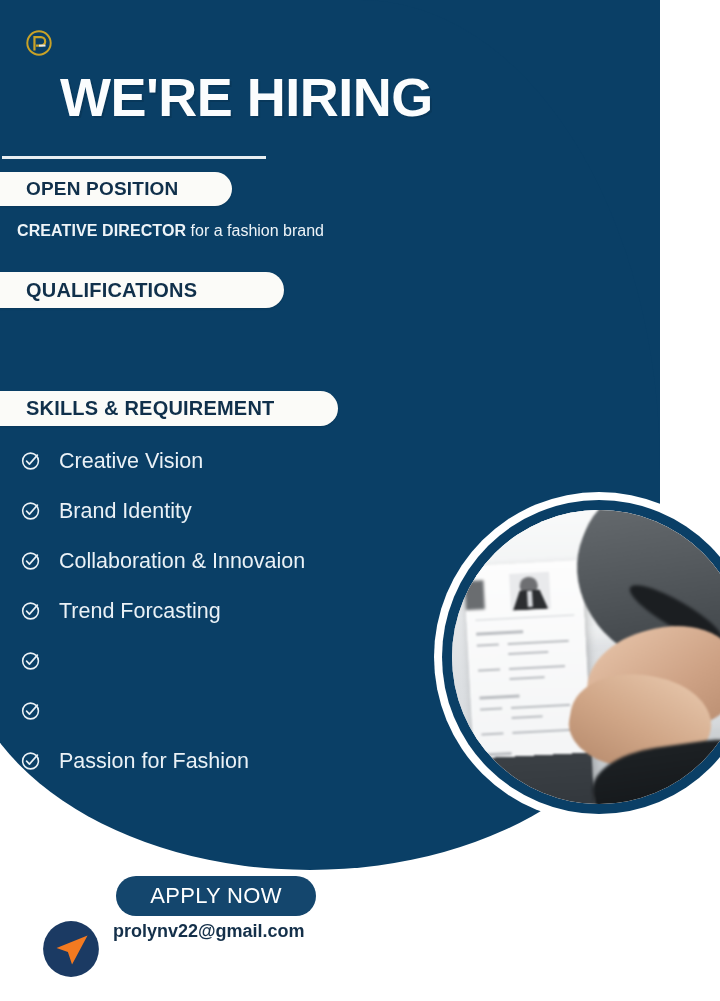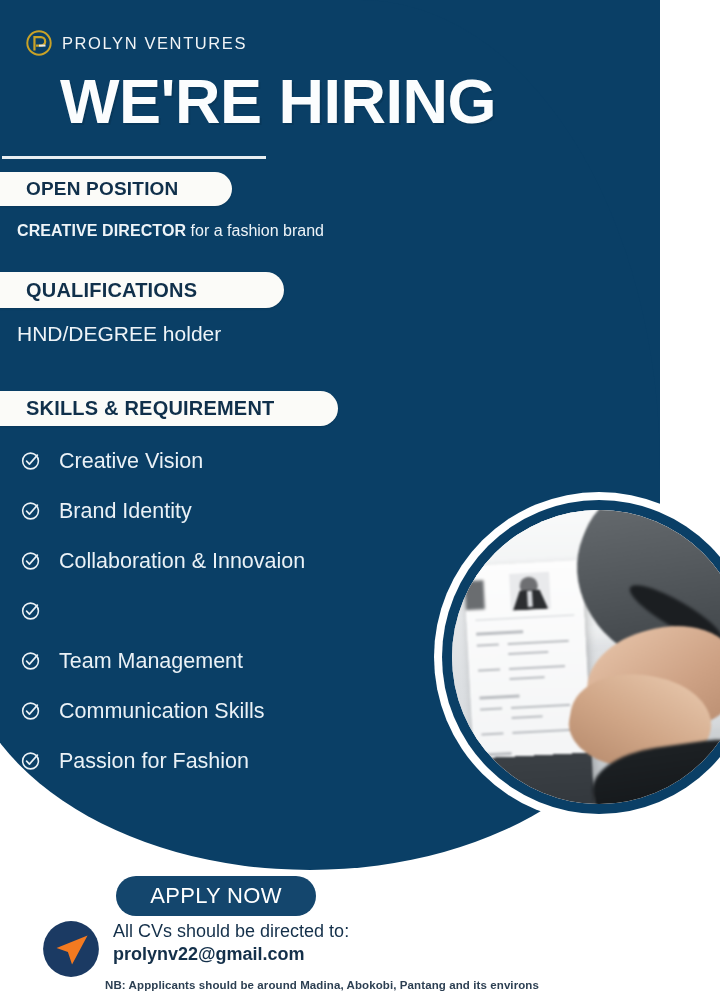--- a/index.html
+++ b/index.html
@@ -175,21 +175,21 @@
   .logo-mark{ width:26px; height:26px; display:block; }
   .logo-text{
     color:#f2f5f7; font-size:16.5px; letter-spacing:1.6px; font-weight:400;
   }
 
   
   .headline{
     position:absolute; left:60px; top:70px;
     z-index:10;
     color:#fbfdfe;
-    font-size:63px; font-weight:bold; letter-spacing:-0.5px;
+    font-size:54px; font-weight:bold; letter-spacing:-0.5px;
     line-height:1;
     text-shadow:2px 2px 0 rgba(0,0,0,.10);
   }
   .rule{
     position:absolute; left:2px; top:156px;
     width:264px; height:3px; background:#e8eef2;
     z-index:10;
   }
 
   
@@ -311,33 +311,31 @@
       </div>
     </div>
   </div>
 
   <div class="logo-row">
     <svg class="logo-mark" viewBox="0 0 40 40">
       <circle cx="20" cy="20" r="18" fill="none" stroke="#c9a227" stroke-width="3"></circle>
       <path d="M13 30 V11 h10 a6.5 6.5 0 0 1 0 13 h-6" fill="none" stroke="#c9a227" stroke-width="3.4" stroke-linecap="square"></path>
       <path d="M20 24 h10" fill="none" stroke="#e7e9ea" stroke-width="3"></path>
     </svg>
-    <div class="logo-text">PROLYN VENTURES</div>
   </div>
 
   <div class="headline">WE'RE HIRING</div>
   <div class="rule"></div>
 
   <div class="pill" id="pill-open">OPEN POSITION</div>
   <div class="sub-line" id="line-position">
     <b>CREATIVE DIRECTOR</b><span> for a fashion brand</span>
   </div>
 
   <div class="pill" id="pill-qual">QUALIFICATIONS</div>
-  <div class="sub-line" id="line-qual">HND/DEGREE holder</div>
 
   <div class="pill" id="pill-skills">SKILLS &amp; REQUIREMENT</div>
   <div class="skills" id="skills-list">
       <div class="skill-item">
         <svg class="check-icon" viewBox="0 0 24 24">
           <circle cx="11.5" cy="12" r="8.6" fill="none" stroke="#eaf1f6" stroke-width="1.7"></circle>
           <path d="M7.2 12.2 L10.3 15.4 L19 5.6" fill="none" stroke="#eaf1f6" stroke-width="1.8" stroke-linecap="round" stroke-linejoin="round"></path>
         </svg>
         <span class="skill-label">Creative Vision</span>
       </div>
@@ -353,51 +351,48 @@
           <circle cx="11.5" cy="12" r="8.6" fill="none" stroke="#eaf1f6" stroke-width="1.7"></circle>
           <path d="M7.2 12.2 L10.3 15.4 L19 5.6" fill="none" stroke="#eaf1f6" stroke-width="1.8" stroke-linecap="round" stroke-linejoin="round"></path>
         </svg>
         <span class="skill-label">Collaboration &amp; Innovaion</span>
       </div>
       <div class="skill-item">
         <svg class="check-icon" viewBox="0 0 24 24">
           <circle cx="11.5" cy="12" r="8.6" fill="none" stroke="#eaf1f6" stroke-width="1.7"></circle>
           <path d="M7.2 12.2 L10.3 15.4 L19 5.6" fill="none" stroke="#eaf1f6" stroke-width="1.8" stroke-linecap="round" stroke-linejoin="round"></path>
         </svg>
-      </div>
-      <div class="skill-item">
-        <svg class="check-icon" viewBox="0 0 24 24">
-          <circle cx="11.5" cy="12" r="8.6" fill="none" stroke="#eaf1f6" stroke-width="1.7"></circle>
-          <path d="M7.2 12.2 L10.3 15.4 L19 5.6" fill="none" stroke="#eaf1f6" stroke-width="1.8" stroke-linecap="round" stroke-linejoin="round"></path>
-        </svg>
-        <span class="skill-label">Team Management</span>
-      </div>
-      <div class="skill-item">
-        <svg class="check-icon" viewBox="0 0 24 24">
-          <circle cx="11.5" cy="12" r="8.6" fill="none" stroke="#eaf1f6" stroke-width="1.7"></circle>
-          <path d="M7.2 12.2 L10.3 15.4 L19 5.6" fill="none" stroke="#eaf1f6" stroke-width="1.8" stroke-linecap="round" stroke-linejoin="round"></path>
-        </svg>
-        <span class="skill-label">Communication Skills</span>
+        <span class="skill-label">Trend Forcasting</span>
+      </div>
+      <div class="skill-item">
+        <svg class="check-icon" viewBox="0 0 24 24">
+          <circle cx="11.5" cy="12" r="8.6" fill="none" stroke="#eaf1f6" stroke-width="1.7"></circle>
+          <path d="M7.2 12.2 L10.3 15.4 L19 5.6" fill="none" stroke="#eaf1f6" stroke-width="1.8" stroke-linecap="round" stroke-linejoin="round"></path>
+        </svg>
+      </div>
+      <div class="skill-item">
+        <svg class="check-icon" viewBox="0 0 24 24">
+          <circle cx="11.5" cy="12" r="8.6" fill="none" stroke="#eaf1f6" stroke-width="1.7"></circle>
+          <path d="M7.2 12.2 L10.3 15.4 L19 5.6" fill="none" stroke="#eaf1f6" stroke-width="1.8" stroke-linecap="round" stroke-linejoin="round"></path>
+        </svg>
       </div>
       <div class="skill-item">
         <svg class="check-icon" viewBox="0 0 24 24">
           <circle cx="11.5" cy="12" r="8.6" fill="none" stroke="#eaf1f6" stroke-width="1.7"></circle>
           <path d="M7.2 12.2 L10.3 15.4 L19 5.6" fill="none" stroke="#eaf1f6" stroke-width="1.8" stroke-linecap="round" stroke-linejoin="round"></path>
         </svg>
         <span class="skill-label">Passion for Fashion</span>
       </div>
     </div>
 
   <button class="apply-btn">APPLY NOW</button>
 
   <svg class="send-icon" viewBox="0 0 60 60">
     <circle cx="30" cy="30" r="27" fill="#1b3a63"></circle>
     <path d="M46 17 L16 29 L27 33 L31 45 Z" fill="#f47a20"></path>
   </svg>
 
   <div class="cv-block">
-    <div class="cv-line1">All CVs should be directed to:</div>
     <div class="cv-line2">prolynv22@gmail.com</div>
   </div>
 
-  <div class="nb-note">NB: Appplicants should be around Madina, Abokobi, Pantang and its environs</div>
 
 </div>
 
 </body></html>

